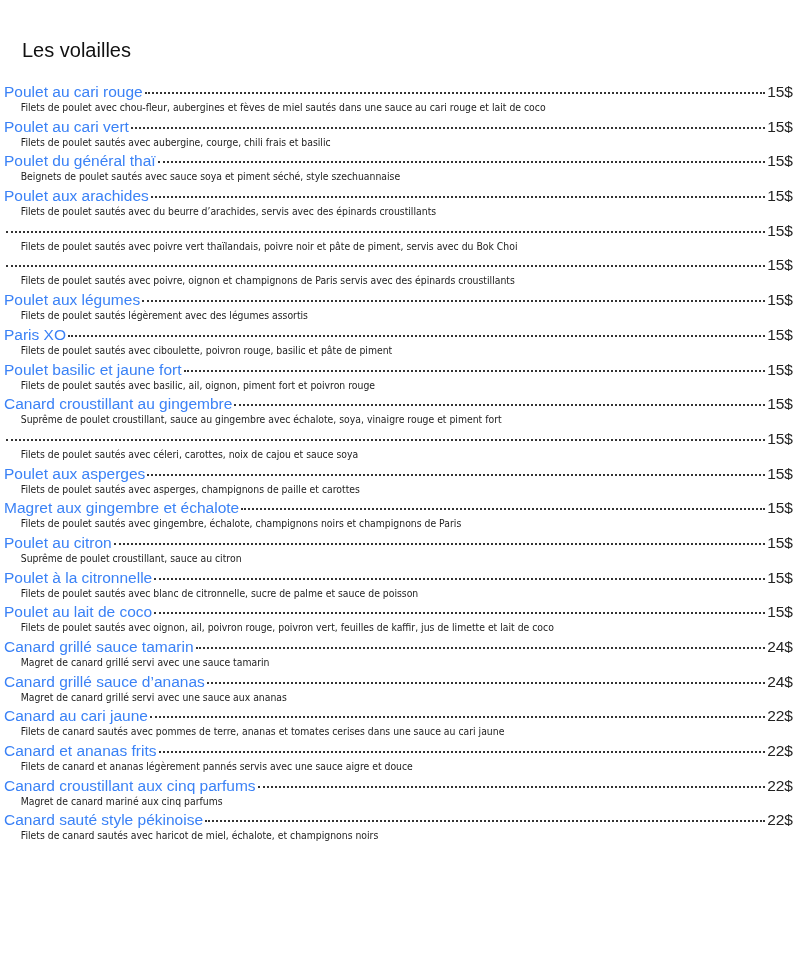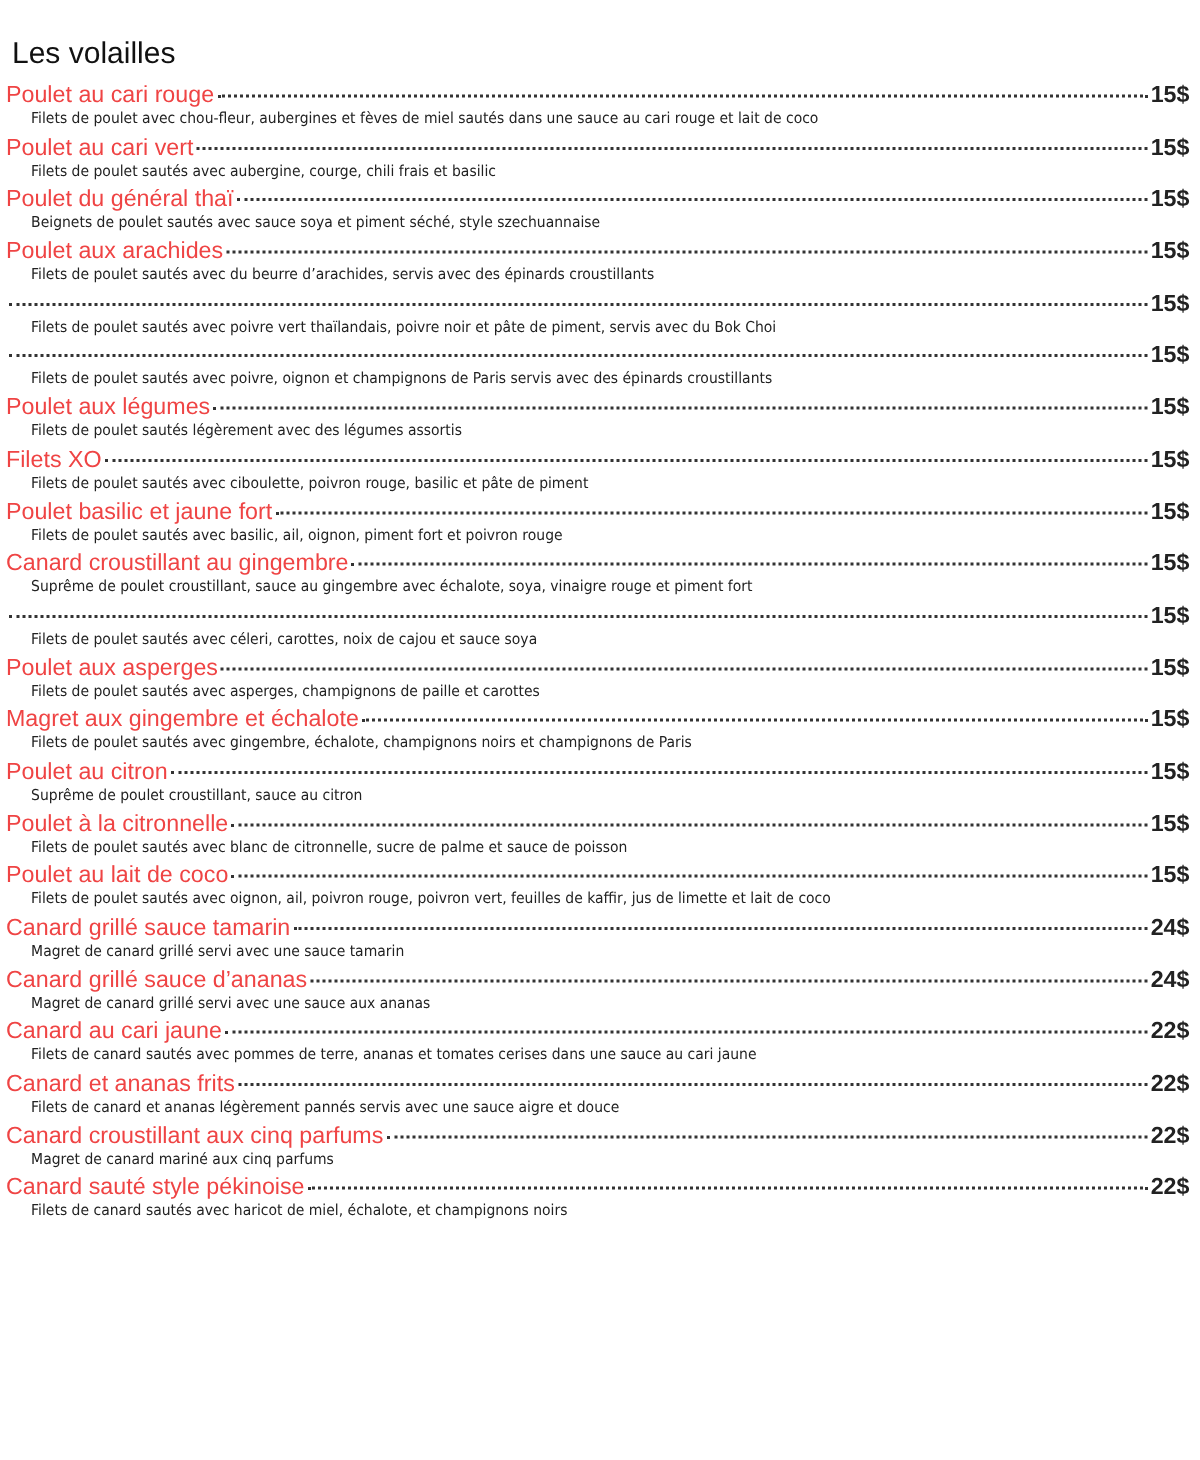--- a/index.html
+++ b/index.html
@@ -17,21 +17,21 @@
     .page {
       position: absolute;
       left: 4px;
       top: 0;
       width: 789px;
     }
     .section-title {
       font-family: "Liberation Sans", sans-serif;
       font-size: 20px;
       line-height: 20px;
-      margin: 4px;
+      margin: 18px;
       padding-top: 22px;
       height: 24px;
       font-weight: normal;
       color: #111;
     }
     .items {
       list-style: none;
       margin: 0;
       padding: 0;
     }
@@ -41,36 +41,36 @@
     }
     .item-head {
       display: flex;
       align-items: baseline;
       height: 19px;
       line-height: 19px;
     }
     .item-name {
       font-family: "Liberation Sans", sans-serif;
       font-size: 15.5px;
-      color: #ef4444;
+      color: #3b82f6;
       white-space: nowrap;
       flex: 0 0 auto;
     }
     .leader {
       flex: 1 1 auto;
       border-bottom: 2px dotted #333;
       margin: 0 2px 0 2px;
       height: 0;
       position: relative;
       top: -3px;
     }
     .item-price {
       font-family: "Liberation Sans", sans-serif;
       font-size: 15.5px;
-      font-weight: bold;
+      font-weight: normal;
       color: #222;
       white-space: nowrap;
       flex: 0 0 auto;
     }
     .item-desc {
       font-family: "DejaVu Sans", sans-serif;
       font-size: 10px;
       line-height: 14px;
       color: #222;
       padding-left: 18px;
@@ -134,21 +134,21 @@
       <li class="item">
     <div class="item-head">
       <span class="item-name">Poulet aux légumes</span>
       <span class="leader"></span>
       <span class="item-price">15$</span>
     </div>
     <div class="item-desc">Filets de poulet sautés légèrement avec des légumes assortis</div>
   </li>
       <li class="item">
     <div class="item-head">
-      <span class="item-name">Filets XO</span>
+      <span class="item-name">Paris XO</span>
       <span class="leader"></span>
       <span class="item-price">15$</span>
     </div>
     <div class="item-desc">Filets de poulet sautés avec ciboulette, poivron rouge, basilic et pâte de piment</div>
   </li>
       <li class="item">
     <div class="item-head">
       <span class="item-name">Poulet basilic et jaune fort</span>
       <span class="leader"></span>
       <span class="item-price">15$</span>

